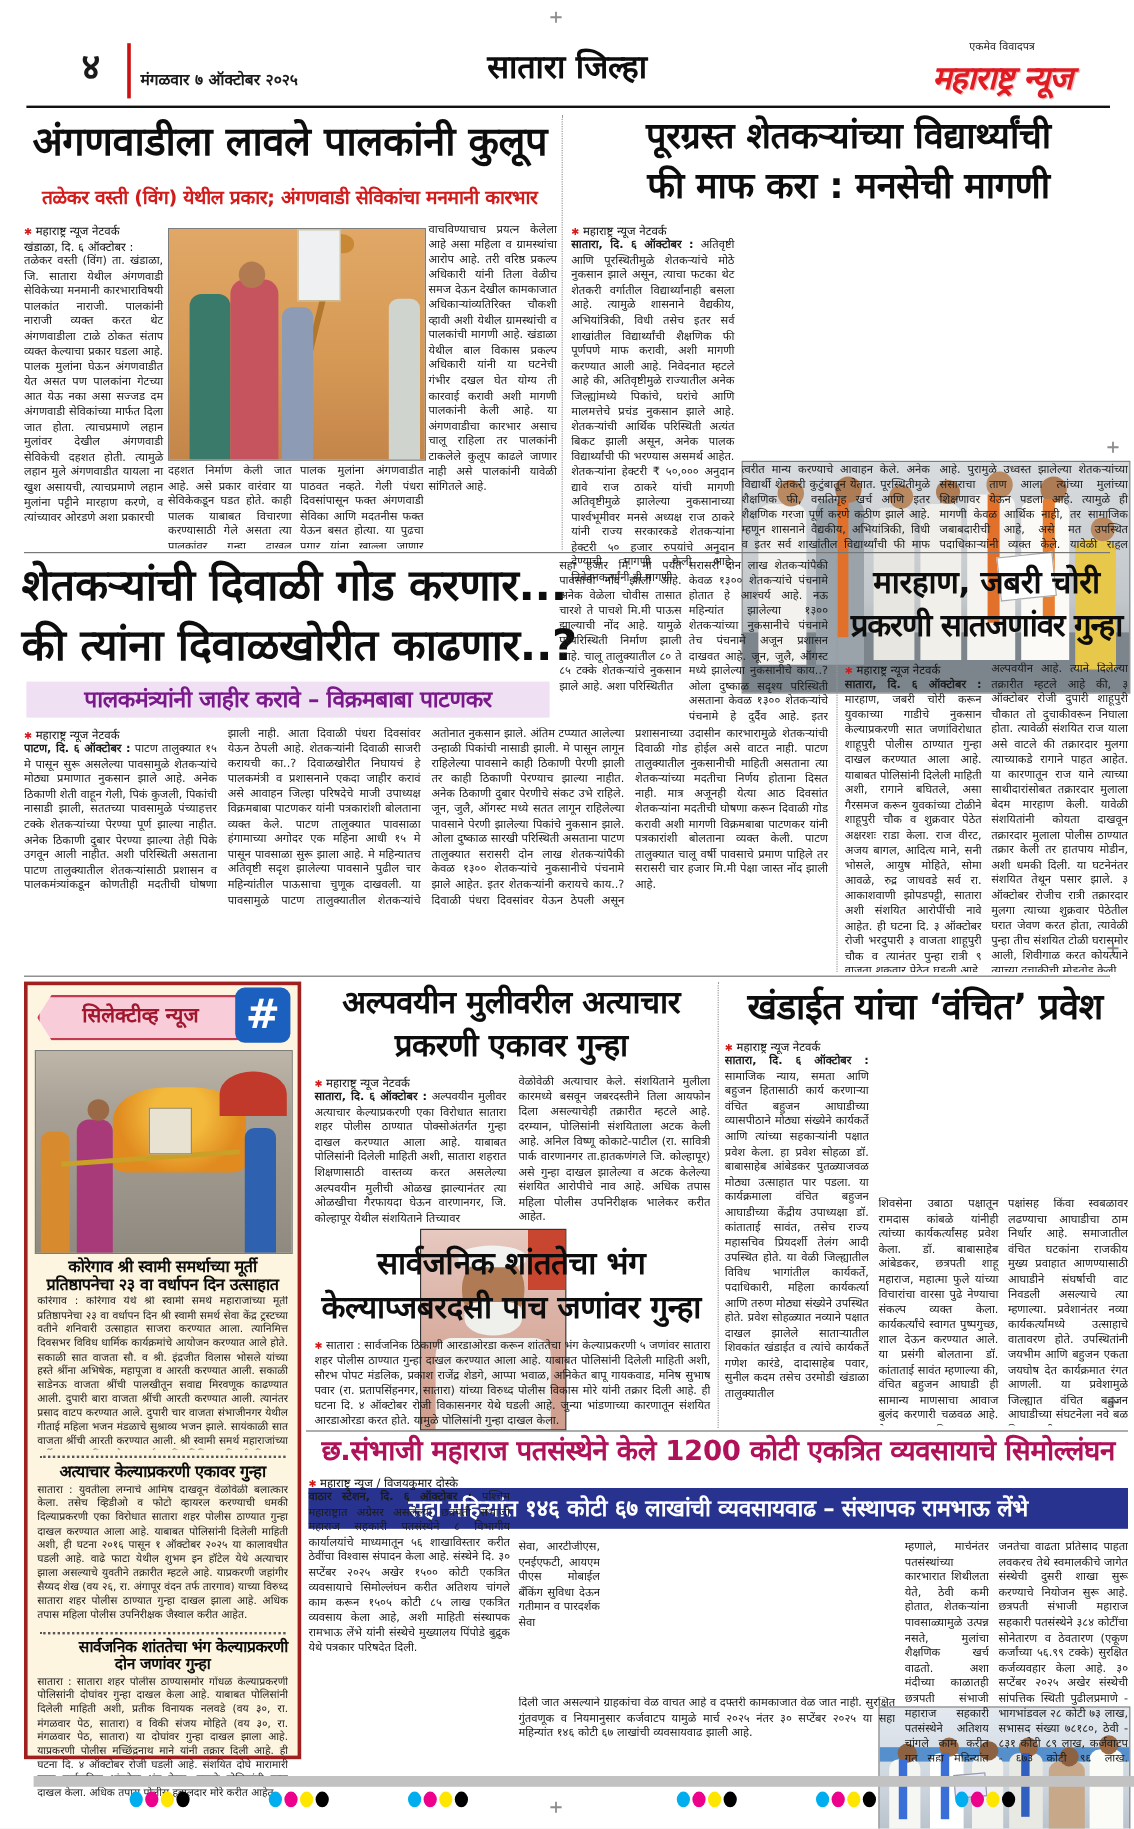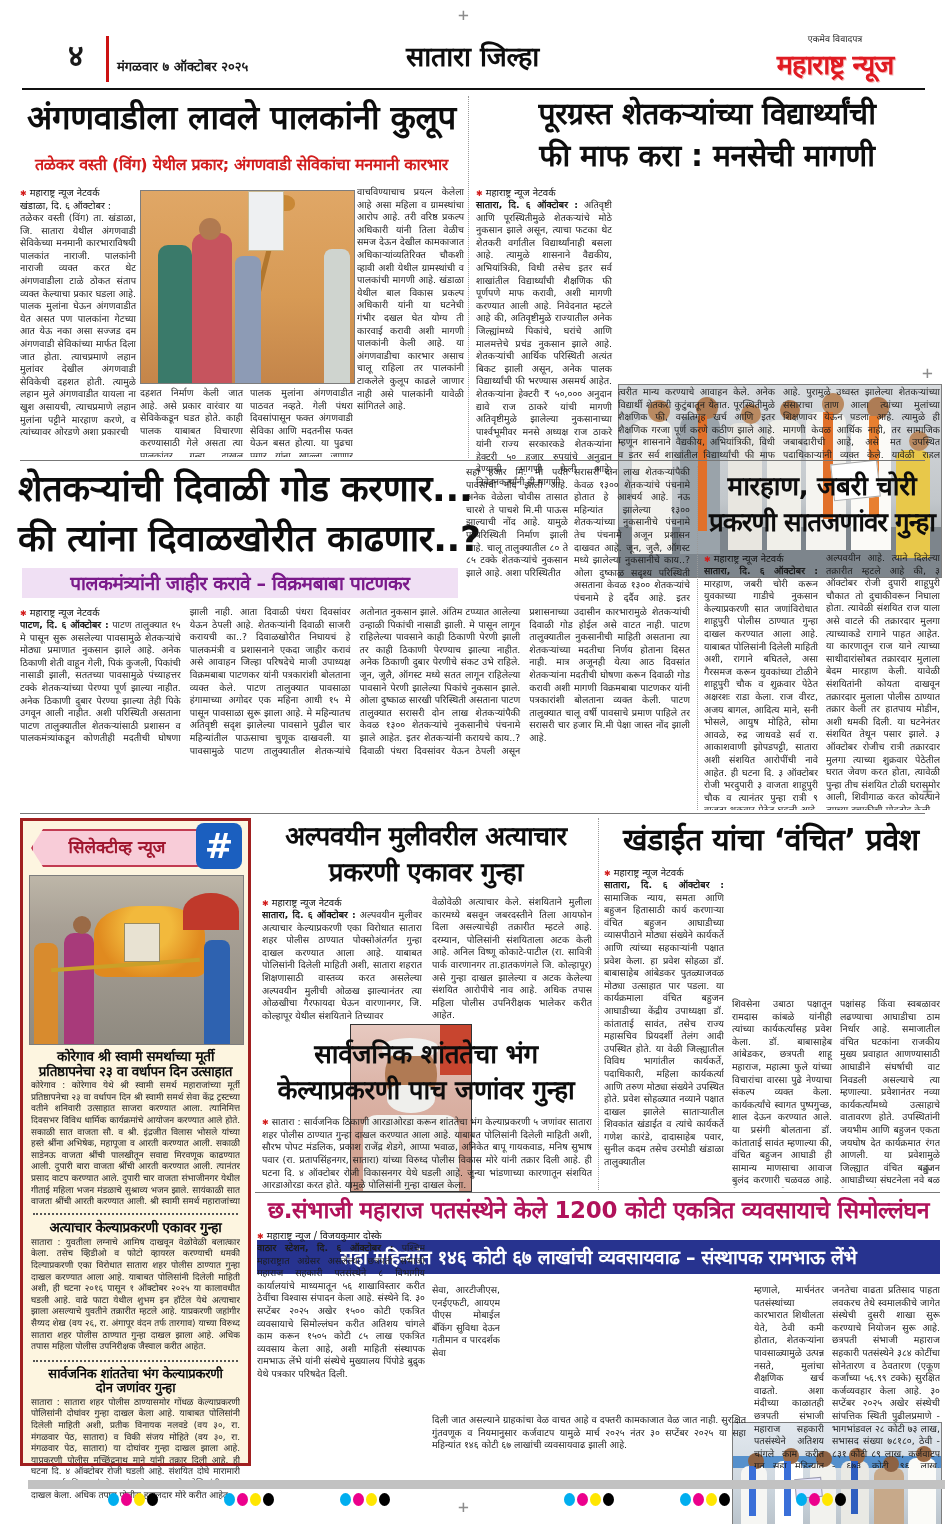--- a/index.html
+++ b/index.html
@@ -31,21 +31,21 @@
   <div class="abs cross" style="left:922px;top:780px;">+</div>
   <div class="abs cross" style="left:922px;top:1158px;">+</div>
   <div class="abs cross" style="left:458px;top:1496px;">+</div>
 
   <div class="abs" style="left:68px;top:34px;font-size:30px;font-weight:bold;">४</div>
   <div class="abs" style="left:106px;top:36px;width:3px;height:46px;background:#cc1111;"></div>
   <div class="abs" style="left:117px;top:57px;font-size:13px;font-weight:bold;">मंगळवार ७ ऑक्टोबर २०२५</div>
   <div class="abs headline" style="left:0;right:0;top:42px;font-size:27px;">सातारा जिल्हा</div>
   <div class="abs" style="left:745px;top:32px;width:180px;text-align:center;">
     <div style="font-size:9px;font-weight:normal;color:#222;">एकमेव विवादपत्र</div>
-    <div style="font-size:27px;font-weight:bold;color:#e01b22;letter-spacing:-1px;text-shadow:1px 1px 0 #f6b9b9;">महाराष्ट्र न्यूज</div>
+    <div style="font-size:27px;font-weight:bold;color:#e01b22;font-style:italic;letter-spacing:-1px;text-shadow:1px 1px 0 #f6b9b9;">महाराष्ट्र न्यूज</div>
   </div>
   <div class="abs hr" style="left:22px;top:88px;width:903px;height:2px;background:#111;"></div>
 
   <div class="abs dotted-v" style="left:468px;top:96px;height:362px;"></div>
 
   <div class="abs headline" style="left:18px;top:100px;width:447px;font-size:33px;white-space:nowrap;">अंगणवाडीला लावले पालकांनी कुलूप</div>
   <div class="abs headline" style="left:18px;top:156px;width:447px;font-size:16px;color:#d21c1c;">तळेकर वस्ती (विंग) येथील प्रकार; अंगणवाडी सेविकांचा मनमानी कारभार</div>
   <div class="abs" style="left:20px;top:186px;width:116px;height:270px;">
     <div class="byline"><span class="star">✱</span> <span>महाराष्ट्र न्यूज नेटवर्क</span></div>
     <div class="byline">खंडाळा, दि. ६ ऑक्टोबर :</div>
@@ -153,35 +153,35 @@
       <div class="fig" style="left:10%;top:52%;width:70%;height:4px;background:#caa028;transform:rotate(-4deg);"></div>
       <div class="fig" style="left:44%;top:28%;width:16%;height:22%;background:#e8e2d2;border:1px solid #9a8b60;"></div>
     </div>
     <div class="headline" style="font-size:13.5px;margin:4px 8px 0;">कोरेगाव श्री स्वामी समर्थाच्या मूर्ती</div>
     <div class="headline" style="font-size:13.5px;margin:0 8px 2px;">प्रतिष्ठापनेचा २३ वा वर्धापन दिन उत्साहात</div>
     <div class="body-sm" style="margin:0 8px;height:128px;overflow:hidden;">कोरेगाव : कोरेगाव येथे श्री स्वामी समर्थ महाराजांच्या मूर्ती प्रतिष्ठापनेचा २३ वा वर्धापन दिन श्री स्वामी समर्थ सेवा केंद्र ट्रस्टच्या वतीने शनिवारी उत्साहात साजरा करण्यात आला. त्यानिमित्त दिवसभर विविध धार्मिक कार्यक्रमांचे आयोजन करण्यात आले होते. सकाळी सात वाजता सौ. व श्री. इंद्रजीत विलास भोसले यांच्या हस्ते श्रींना अभिषेक, महापूजा व आरती करण्यात आली. सकाळी साडेनऊ वाजता श्रींची पालखीतून सवाद्य मिरवणूक काढण्यात आली. दुपारी बारा वाजता श्रींची आरती करण्यात आली. त्यानंतर प्रसाद वाटप करण्यात आले. दुपारी चार वाजता संभाजीनगर येथील गीताई महिला भजन मंडळाचे सुश्राव्य भजन झाले. सायंकाळी सात वाजता श्रींची आरती करण्यात आली. श्री स्वामी समर्थ महाराजांच्या मूर्तींच्या प्राणप्रतिष्ठापनेच्या वर्धापन दिनानिमित्त शनिवारी दिवसभर भाविकांनी दर्शनासाठी गर्दी केली होती. या कार्यक्रमांच्या यशस्वीतेसाठी श्री स्वामी समर्थ सेवा केंद्र ट्रस्टच्या पदाधिकाऱ्यांनी परिश्रम घेतले.</div>
     <div class="dots-hr" style="margin:5px 10px;"></div>
     <div class="headline" style="font-size:13.5px;margin:0 8px 2px;">अत्याचार केल्याप्रकरणी एकावर गुन्हा</div>
     <div class="body-sm" style="margin:0 8px;height:118px;overflow:hidden;">सातारा : युवतीला लग्नाचे आमिष दाखवून वेळोवेळी बलात्कार केला. तसेच व्हिडीओ व फोटो व्हायरल करण्याची धमकी दिल्याप्रकरणी एका विरोधात सातारा शहर पोलीस ठाण्यात गुन्हा दाखल करण्यात आला आहे. याबाबत पोलिसांनी दिलेली माहिती अशी, ही घटना २०१६ पासून १ ऑक्टोबर २०२५ या कालावधीत घडली आहे. वाढे फाटा येथील शुभम इन हॉटेल येथे अत्याचार झाला असल्याचे युवतीने तक्रारीत म्हटले आहे. याप्रकरणी जहांगीर सैय्यद शेख (वय २६, रा. अंगापूर वंदन तर्फ तारगाव) याच्या विरुध्द सातारा शहर पोलीस ठाण्यात गुन्हा दाखल झाला आहे. अधिक तपास महिला पोलीस उपनिरीक्षक जैस्वाल करीत आहेत.</div>
     <div class="dots-hr" style="margin:5px 10px;"></div>
-    <div class="headline" style="font-size:13px;margin:0 8px;">सार्वजनिक शांततेचा भंग केल्याप्रकरणी</div>
+    <div class="headline" style="font-size:13px;margin:0 8px;text-align:right;">सार्वजनिक शांततेचा भंग केल्याप्रकरणी</div>
     <div class="headline" style="font-size:13px;margin:0 8px 2px;">दोन जणांवर गुन्हा</div>
     <div class="body-sm" style="margin:0 8px;height:104px;overflow:hidden;">सातारा : सातारा शहर पोलीस ठाण्यासमोर गोंधळ केल्याप्रकरणी पोलिसांनी दोघांवर गुन्हा दाखल केला आहे. याबाबत पोलिसांनी दिलेली माहिती अशी, प्रतीक विनायक नलवडे (वय ३०, रा. मंगळवार पेठ, सातारा) व विकी संजय मोहिते (वय ३०, रा. मंगळवार पेठ, सातारा) या दोघांवर गुन्हा दाखल झाला आहे. याप्रकरणी पोलीस मच्छिंद्रनाथ माने यांनी तक्रार दिली आहे. ही घटना दि. ४ ऑक्टोबर रोजी घडली आहे. संशयित दोघे मारामारी करत सार्वजनिक शांततेचा भंग केला. यामुळे पोलिसांनी गुन्हा दाखल केला. अधिक तपास पोलीस हवालदार मोरे करीत आहेत.</div>
   </div>
 
   <div class="abs headline" style="left:260px;top:822px;width:332px;font-size:26px;white-space:nowrap;">अल्पवयीन मुलीवरील अत्याचार</div>
   <div class="abs headline" style="left:260px;top:858px;width:332px;font-size:26px;">प्रकरणी एकावर गुन्हा</div>
   <div class="abs" style="left:262px;top:896px;width:160px;height:136px;overflow:hidden;">
     <div class="byline"><span class="star">✱</span> <span>महाराष्ट्र न्यूज नेटवर्क</span></div>
     <div class="body-txt"><span class="dateline">सातारा, दि. ६ ऑक्टोबर :</span> <span>अल्पवयीन मुलीवर अत्याचार केल्याप्रकरणी एका विरोधात सातारा शहर पोलीस ठाण्यात पोक्सोअंतर्गत गुन्हा दाखल करण्यात आला आहे. याबाबत पोलिसांनी दिलेली माहिती अशी, सातारा शहरात शिक्षणासाठी वास्तव्य करत असलेल्या अल्पवयीन मुलीची ओळख झाल्यानंतर त्या ओळखीचा गैरफायदा घेऊन वारणानगर, जि. कोल्हापूर येथील संशयिताने तिच्यावर</span></div>
   </div>
   <div class="abs body-txt" style="left:432px;top:896px;width:160px;height:136px;overflow:hidden;">वेळोवेळी अत्याचार केले. संशयिताने मुलीला कारमध्ये बसवून जबरदस्तीने तिला आयफोन दिला असल्याचेही तक्रारीत म्हटले आहे. दरम्यान, पोलिसांनी संशयिताला अटक केली आहे. अनिल विष्णू कोकाटे-पाटील (रा. सावित्री पार्क वारणानगर ता.हातकणंगले जि. कोल्हापूर) असे गुन्हा दाखल झालेल्या व अटक केलेल्या संशयित आरोपीचे नाव आहे. अधिक तपास महिला पोलीस उपनिरीक्षक भालेकर करीत आहेत.</div>
 
   <div class="abs headline" style="left:260px;top:1040px;width:332px;font-size:26px;white-space:nowrap;">सार्वजनिक शांततेचा भंग</div>
-  <div class="abs headline" style="left:260px;top:1076px;width:332px;font-size:26px;white-space:nowrap;">केल्याप्रकरणी पाच जणांवर गुन्हा</div>
+  <div class="abs headline" style="left:260px;top:1076px;width:332px;font-size:26px;white-space:nowrap;">केल्याप्जबरदसी पाच जणांवर गुन्हा</div>
   <div class="abs body-txt" style="left:262px;top:1116px;width:330px;height:74px;overflow:hidden;"><span class="star" style="color:#d21c1c;font-size:8px;">✱</span> <span>सातारा : सार्वजनिक ठिकाणी आरडाओरडा करून शांततेचा भंग केल्याप्रकरणी ५ जणांवर सातारा शहर पोलीस ठाण्यात गुन्हा दाखल करण्यात आला आहे. याबाबत पोलिसांनी दिलेली माहिती अशी, सौरभ पोपट मंडलिक, प्रकाश राजेंद्र शेडगे, आप्पा भवाळ, अनिकेत बापू गायकवाड, मनिष सुभाष पवार (रा. प्रतापसिंहनगर, सातारा) यांच्या विरुध्द पोलीस विकास मोरे यांनी तक्रार दिली आहे. ही घटना दि. ४ ऑक्टोबर रोजी विकासनगर येथे घडली आहे. जुन्या भांडणाच्या कारणातून संशयित आरडाओरडा करत होते. यामुळे पोलिसांनी गुन्हा दाखल केला.</span></div>
 
   <div class="abs headline" style="left:602px;top:824px;width:338px;font-size:30px;white-space:nowrap;">खंडाईत यांचा ‘वंचित’ प्रवेश</div>
   <div class="abs" style="left:604px;top:866px;width:120px;height:322px;overflow:hidden;">
     <div class="byline"><span class="star">✱</span> <span>महाराष्ट्र न्यूज नेटवर्क</span></div>
     <div class="body-txt"><span class="dateline">सातारा, दि. ६ ऑक्टोबर :</span> <span>सामाजिक न्याय, समता आणि बहुजन हितासाठी कार्य करणाऱ्या वंचित बहुजन आघाडीच्या व्यासपीठाने मोठ्या संख्येने कार्यकर्ते आणि त्यांच्या सहकाऱ्यांनी पक्षात प्रवेश केला. हा प्रवेश सोहळा डॉ. बाबासाहेब आंबेडकर पुतळ्याजवळ मोठ्या उत्साहात पार पडला. या कार्यक्रमाला वंचित बहुजन आघाडीच्या केंद्रीय उपाध्यक्षा डॉ. कांताताई सावंत, तसेच राज्य महासचिव प्रियदर्शी तेलंग आदी उपस्थित होते. या वेळी जिल्ह्यातील विविध भागांतील कार्यकर्ते, पदाधिकारी, महिला कार्यकर्त्या आणि तरुण मोठ्या संख्येने उपस्थित होते. प्रवेश सोहळ्यात नव्याने पक्षात दाखल झालेले साताऱ्यातील शिवकांत खंडाईत व त्यांचे कार्यकर्ते गणेश कारंडे, दादासाहेब पवार, सुनील कदम तसेच उरमोडी खंडाळा तालुक्यातील</span></div>
   </div>
   <div class="abs photo" style="left:732px;top:866px;width:208px;height:126px;background:linear-gradient(180deg,#e3e9ef 0%,#cdd6de 50%,#aeb8c0 100%);">
     <div class="fig" style="left:0;top:26%;width:100%;height:10%;background:#5590cc;"></div>
     <div class="fig" style="left:4%;top:34%;width:26px;height:66%;background:#f6f6f3;border-radius:8px 8px 0 0;"></div>

